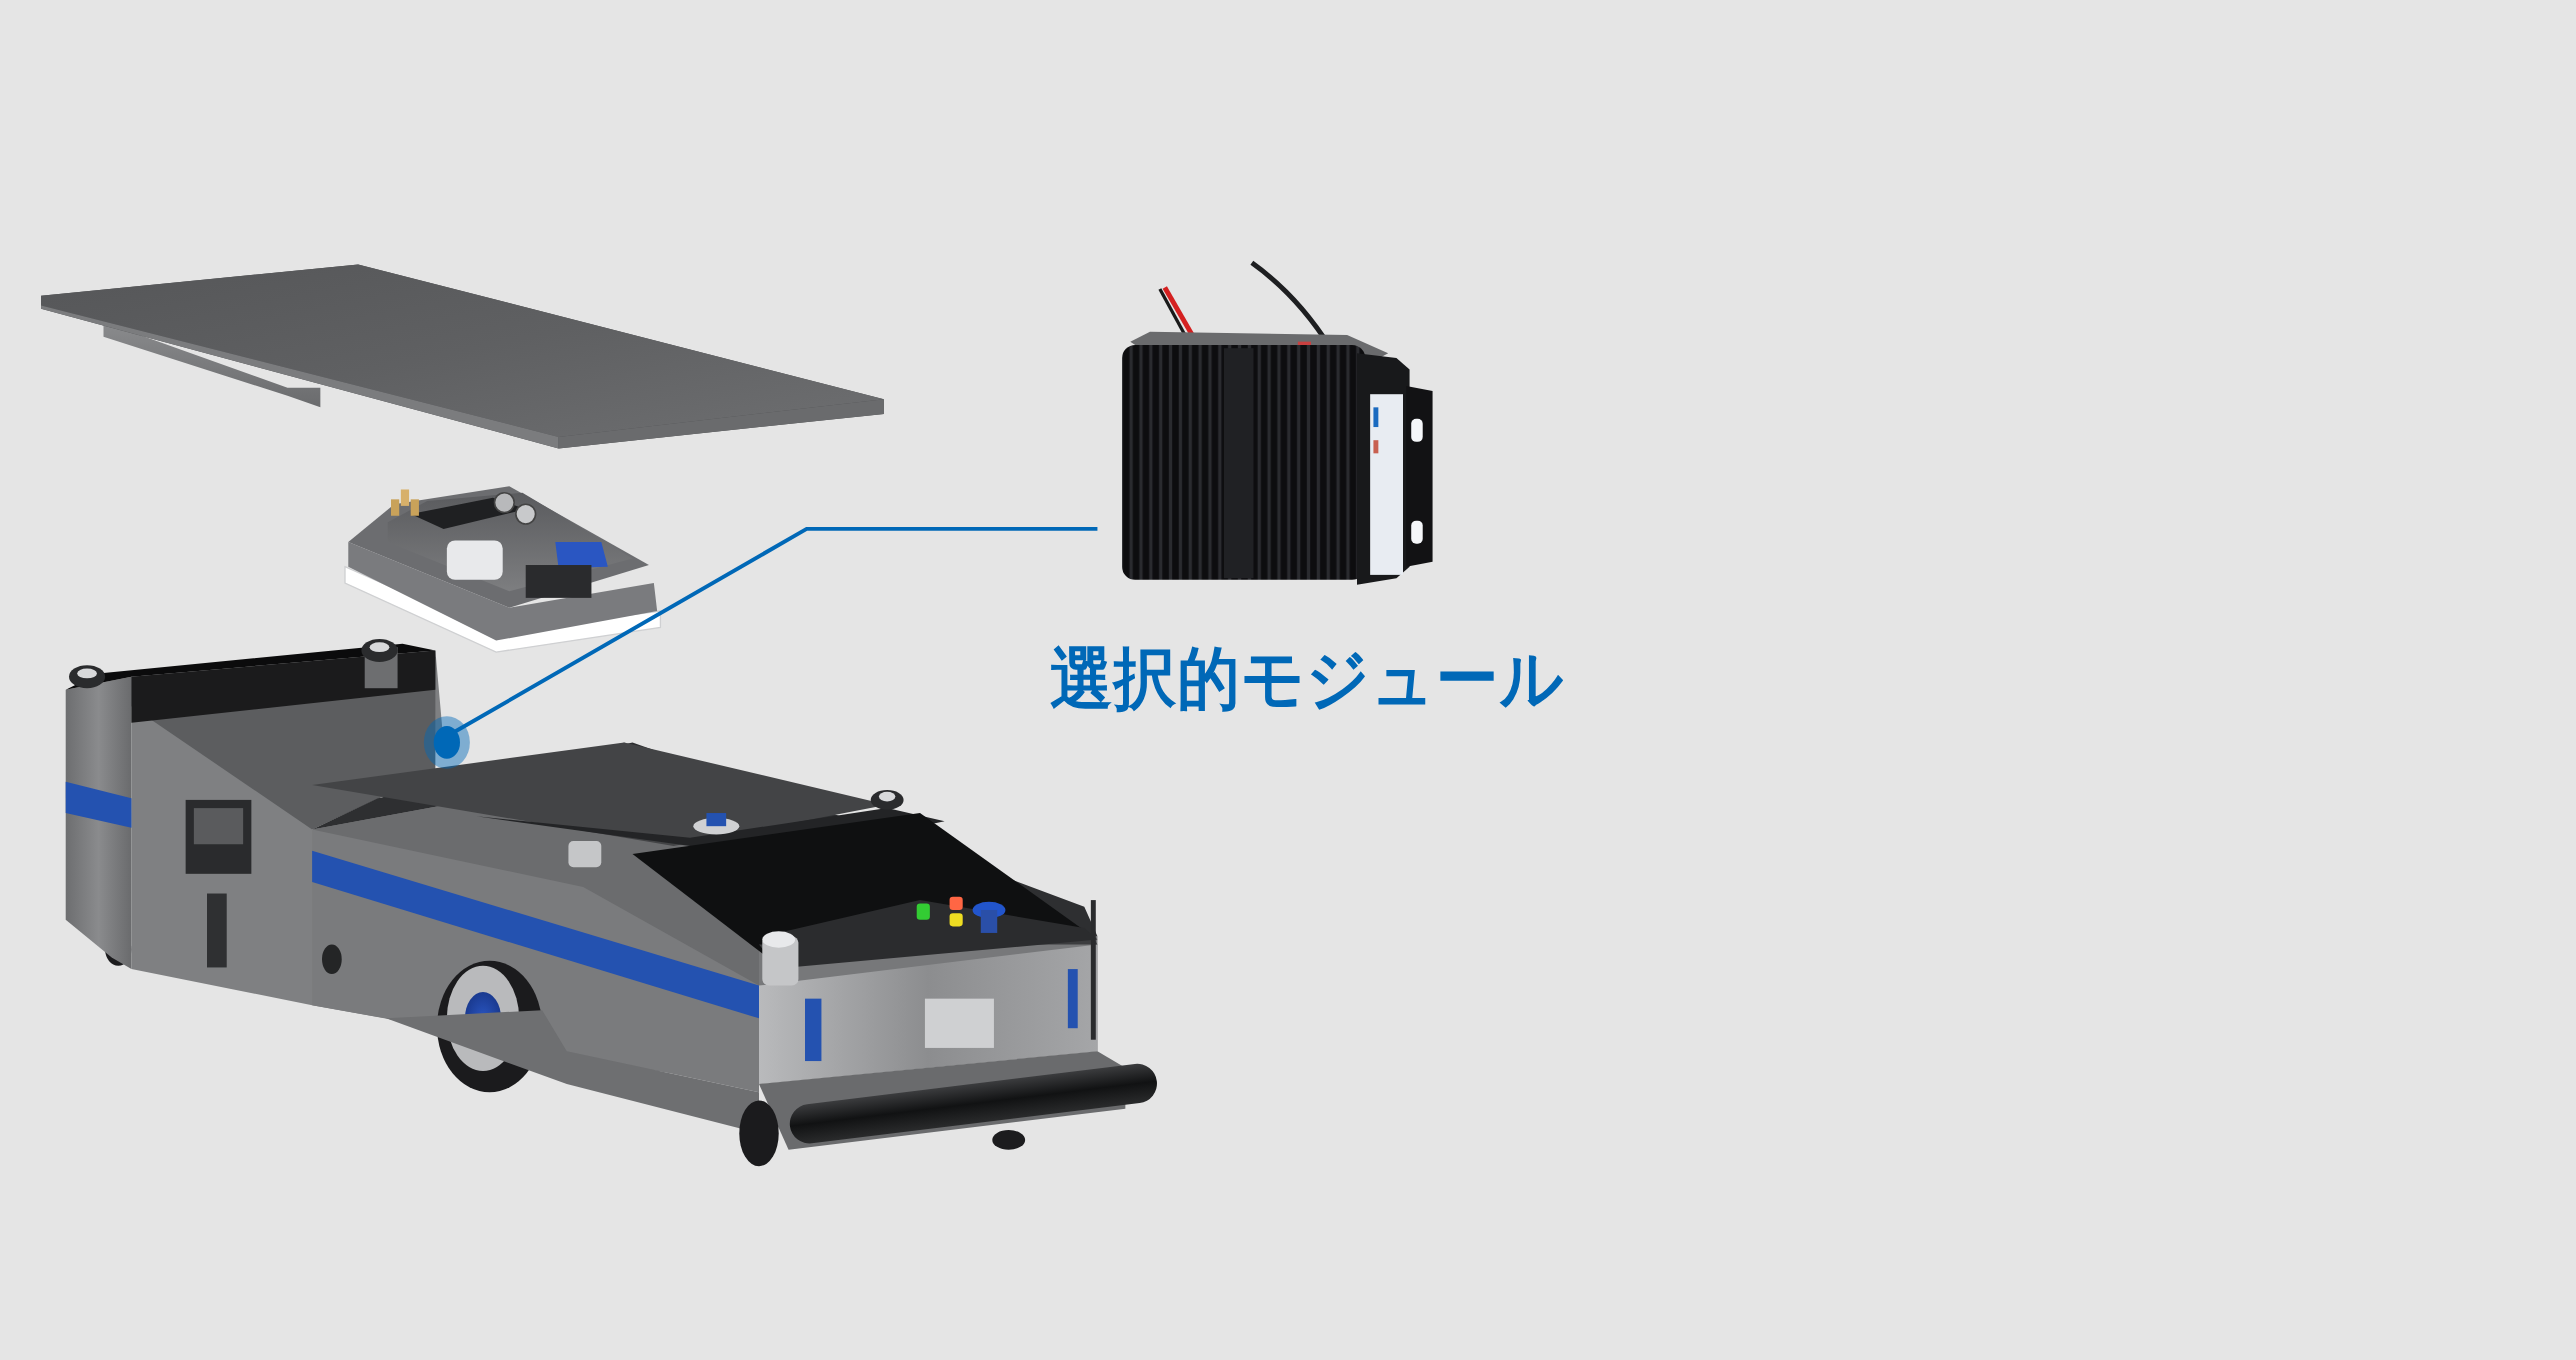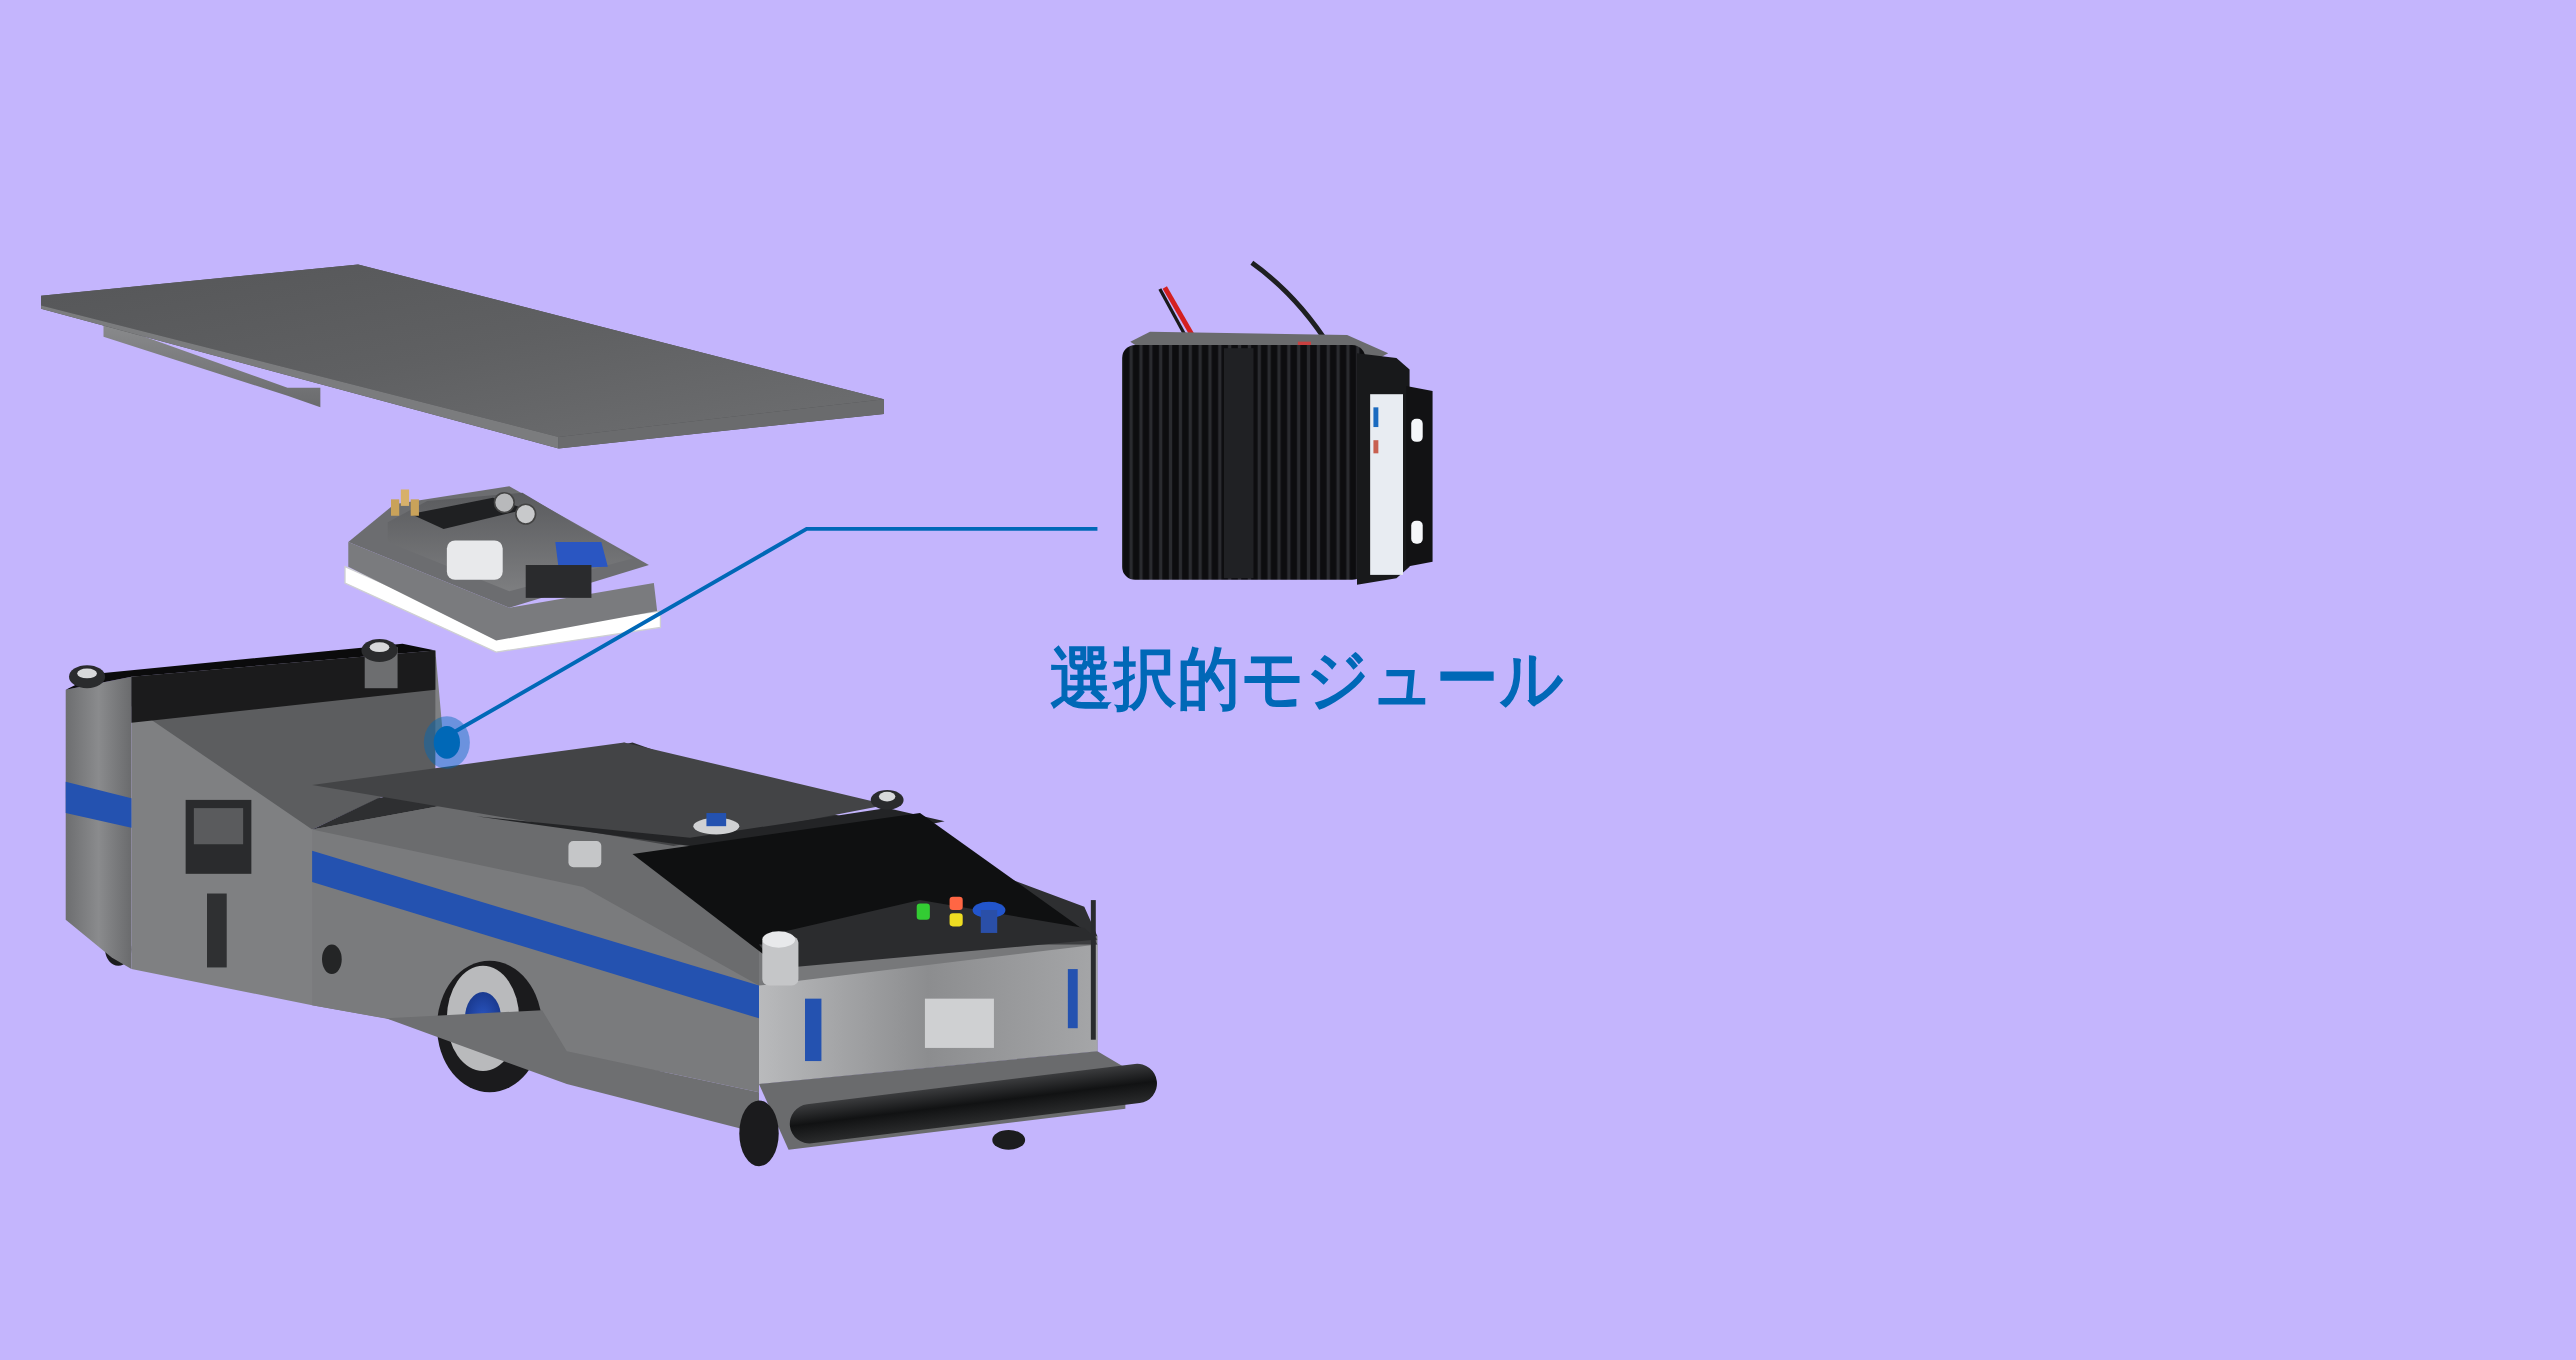--- a/index.html
+++ b/index.html
@@ -7,21 +7,21 @@
     padding: 0;
     width: 2576px;
     height: 1360px;
     overflow: hidden;
     background: #F5F7FA;
   }
   .stage {
     position: relative;
     width: 2576px;
     height: 1360px;
-    background: #c4b5fd;
+    background: #e5e5e5;
   }
   .scene {
     position: absolute;
     left: 0;
     top: 0;
     width: 2576px;
     height: 1360px;
   }
   .callout-label {
     position: absolute;

